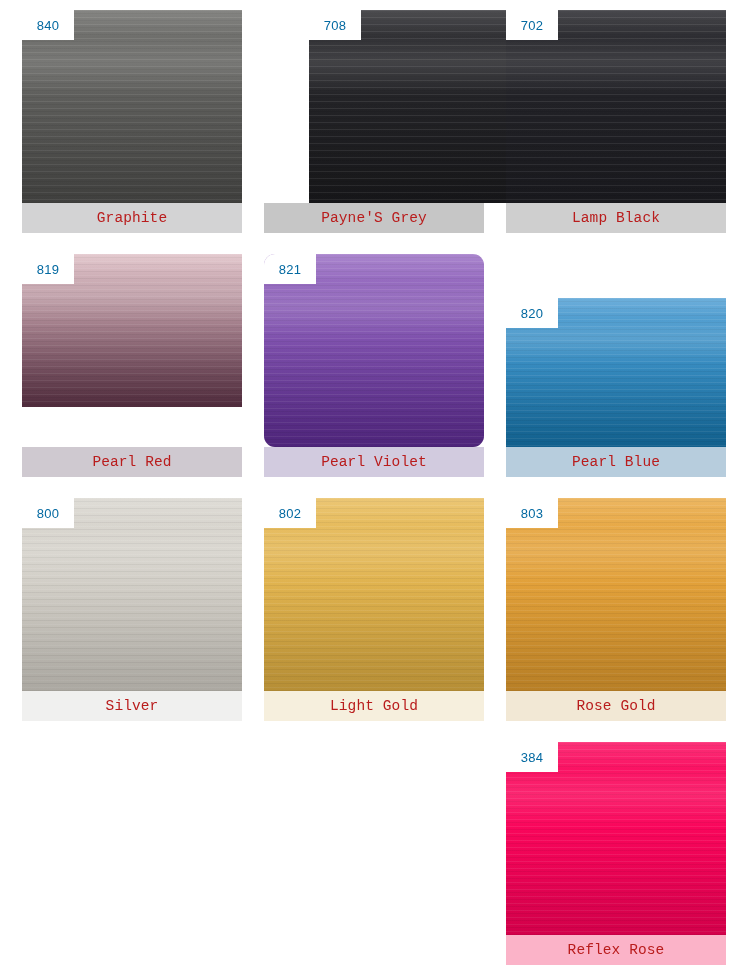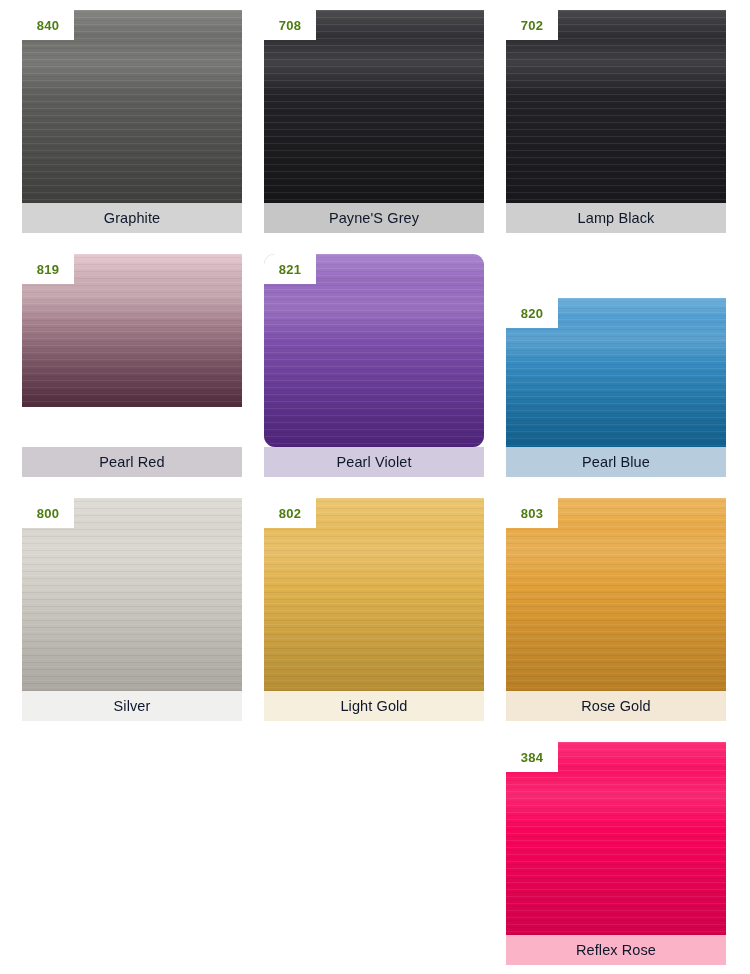--- a/index.html
+++ b/index.html
@@ -86,54 +86,55 @@
     top: 0;
     left: 0;
     width: 52px;
     height: 30px;
     background: #ffffff;
     z-index: 3;
     display: flex;
     align-items: center;
     justify-content: center;
     font-size: 13px;
-    font-weight: bold;
-    color: #4d7c0f;
+    font-weight: normal;
+    color: #0369a1;
     letter-spacing: 0.2px;
   }
 
   
   .swatch-label {
     flex: 0 0 30px;
     height: 30px;
     width: 100%;
     display: flex;
     align-items: center;
     justify-content: center;
     font-size: 14.5px;
-    color: #0f172a;
+    color: #b91c1c;
     background: #d3d3d4;
     letter-spacing: 0.1px;
     white-space: nowrap;
+    font-family: Liberation Mono, monospace;
   }
 </style>
 </head>
 <body>
 
 <div id="swatch-grid">
     <div class="swatch-card">
       <div class="swatch-chip" style="background: linear-gradient(rgb(110, 110, 107) 0%, rgb(74, 74, 72) 100%);">
         <div class="texture"></div>
         <div class="sheen"></div>
         <div class="swatch-badge">840</div>
       </div>
       <div class="swatch-label" style="background: rgb(211, 211, 212);">Graphite</div>
     </div>
     <div class="swatch-card">
-      <div class="swatch-chip" style="background: linear-gradient(rgb(43, 43, 47) 0%, rgb(26, 26, 29) 100%);">
+      <div class="swatch-chip" style="background: linear-gradient(rgb(43, 43, 47) 0%, rgb(26, 26, 29) 100%); margin-left: 45px;">
         <div class="texture"></div>
         <div class="sheen"></div>
         <div class="swatch-badge">708</div>
       </div>
       <div class="swatch-label" style="background: rgb(198, 198, 198);">Payne'S Grey</div>
     </div>
     <div class="swatch-card">
       <div class="swatch-chip" style="background: linear-gradient(rgb(38, 38, 43) 0%, rgb(29, 29, 34) 100%);">
         <div class="texture"></div>
         <div class="sheen"></div>

